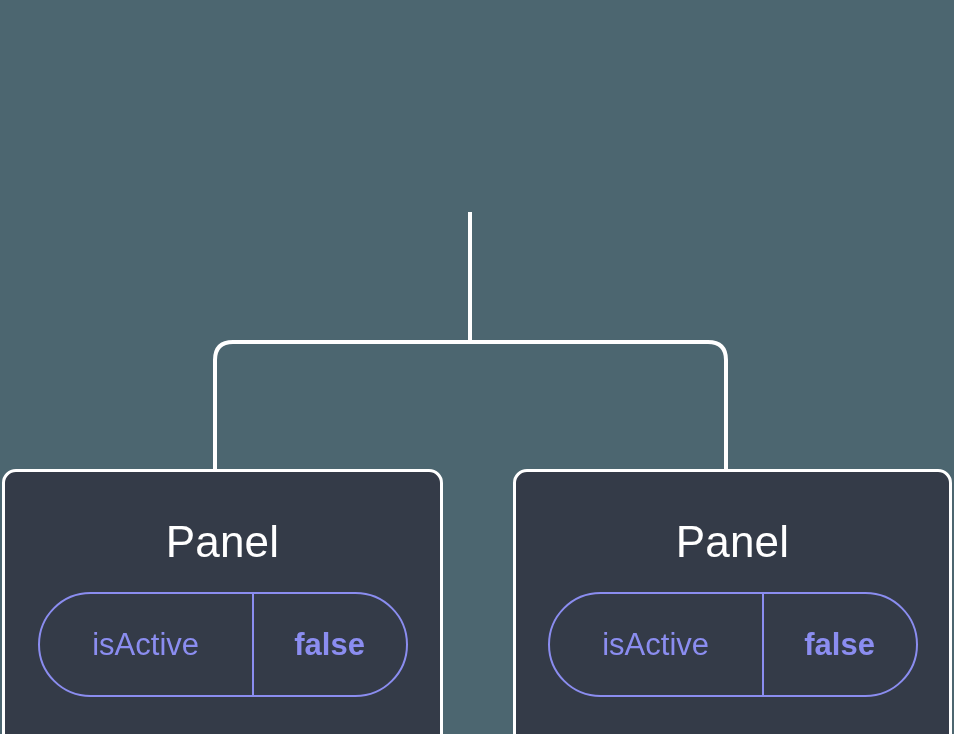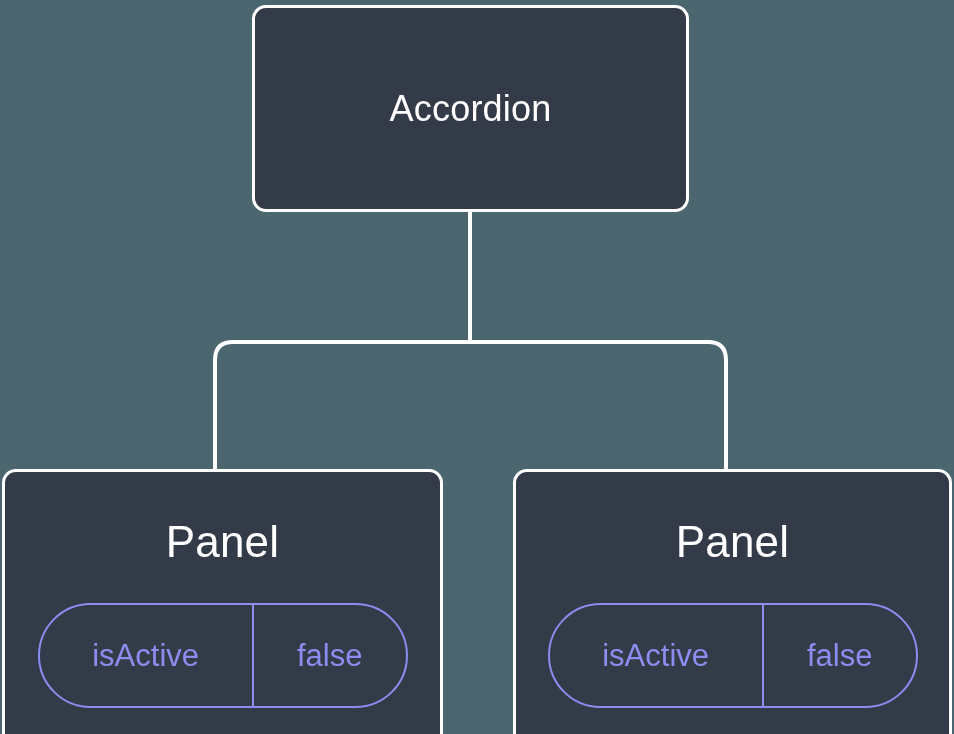--- a/index.html
+++ b/index.html
@@ -71,21 +71,21 @@
     letter-spacing: 0.2px;
     white-space: nowrap;
   }
 
   .node-child .node-title {
     font-size: 44px;
   }
 
   
   .badge {
-    margin-top: 39px;
+    margin-top: 28px;
     box-sizing: border-box;
     width: 370px;
     height: 105px;
     border: 2px solid #8b8df0;
     border-radius: 999px;
     display: flex;
     align-items: stretch;
     overflow: hidden;
   }
 
@@ -101,37 +101,35 @@
     white-space: nowrap;
   }
 
   .badge-key {
     flex: 0 0 58%;
     border-right: 2px solid #8b8df0;
   }
 
   .badge-value {
     flex: 1 1 auto;
+    font-weight: bold;
   }
 </style>
 </head>
 <body>
 
 <div id="diagram">
 
   <svg id="connectors" viewBox="0 0 954 734" width="954" height="734" aria-hidden="true">
 
     <path d="M 470 212 L 470 342" fill="none" stroke="#ffffff" stroke-width="4" stroke-linecap="butt"></path>
 
     <path d="M 215 469 L 215 360 Q 215 342 233 342 L 708 342 Q 726 342 726 360 L 726 469" fill="none" stroke="#ffffff" stroke-width="4" stroke-linejoin="round" stroke-linecap="butt"></path>
   </svg>
 
-  <div class="node node-root">
-    <div class="node-title">Accordion</div>
-  </div>
 
   <div class="node node-child left">
     <div class="node-title">Panel</div>
     <div class="badge">
       <div class="badge-key">isActive</div>
       <div class="badge-value">false</div>
     </div>
   </div>
 
   <div class="node node-child right">

